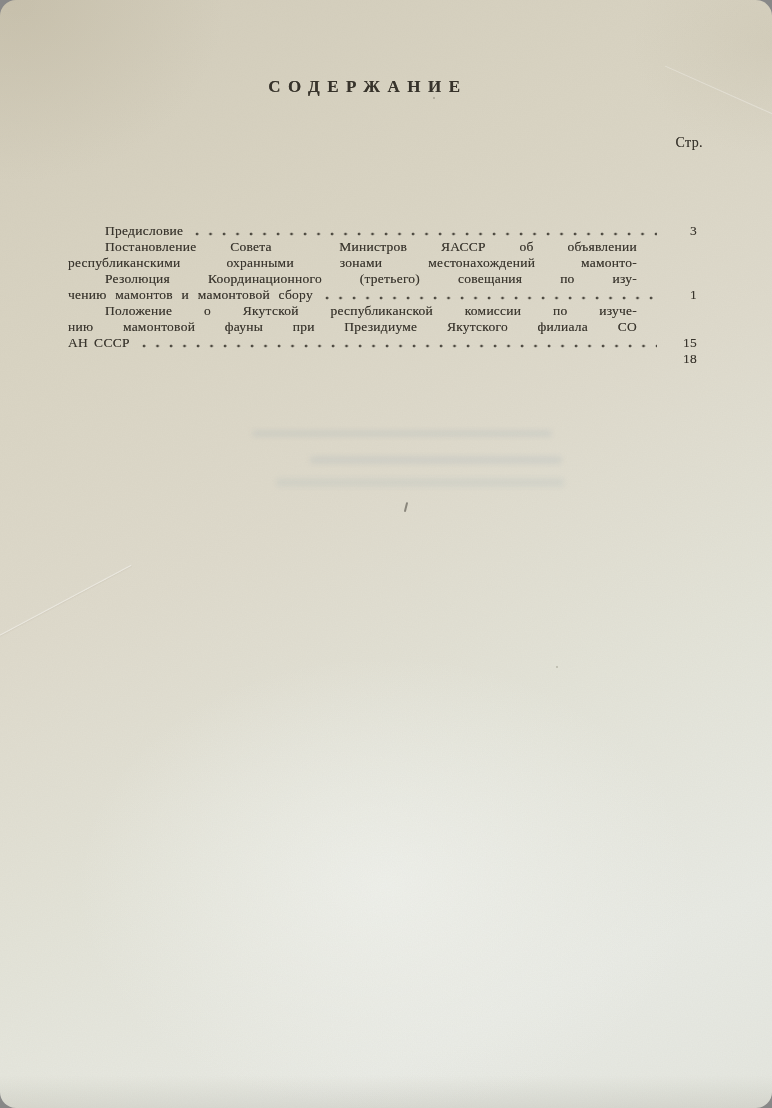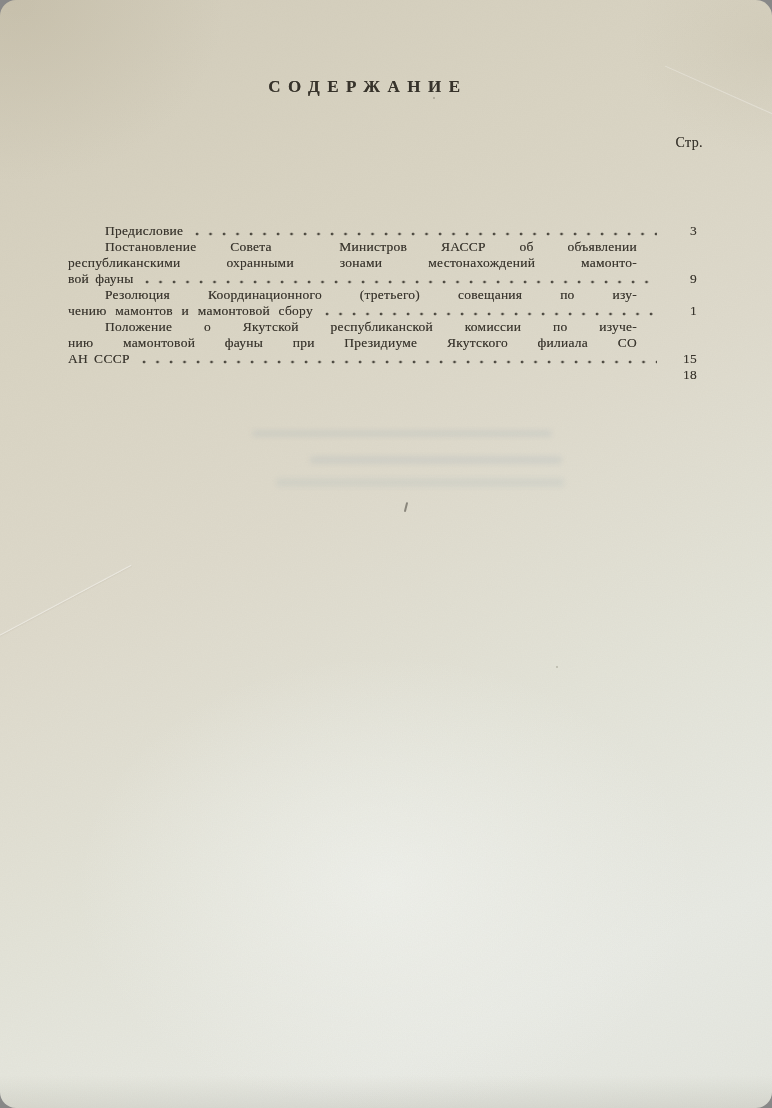--- a/index.html
+++ b/index.html
@@ -119,25 +119,20 @@
       <span class="t indent">Предисловие</span>
       <span class="leader"></span>
       <span class="pg">3</span>
     </div>
 
 
     <div class="toc-line just indent">Постановление Совета &nbsp;Министров ЯАССР об объявлении</div>
 
     <div class="toc-line just">республиканскими охранными зонами местонахождений мамонто-</div>
 
-    <div class="toc-line flexline">
-      <span class="t">вой фауны</span>
-      <span class="leader"></span>
-      <span class="pg">9</span>
-    </div>
 
     <div class="toc-line just indent">Резолюция Координационного (третьего) совещания по изу-</div>
 
     <div class="toc-line flexline">
       <span class="t wide">чению мамонтов и мамонтовой сбору</span>
       <span class="leader"></span>
       <span class="pg">1</span>
     </div>
 
     <div class="toc-line just indent">Положение о Якутской республиканской комиссии по изуче-</div>

